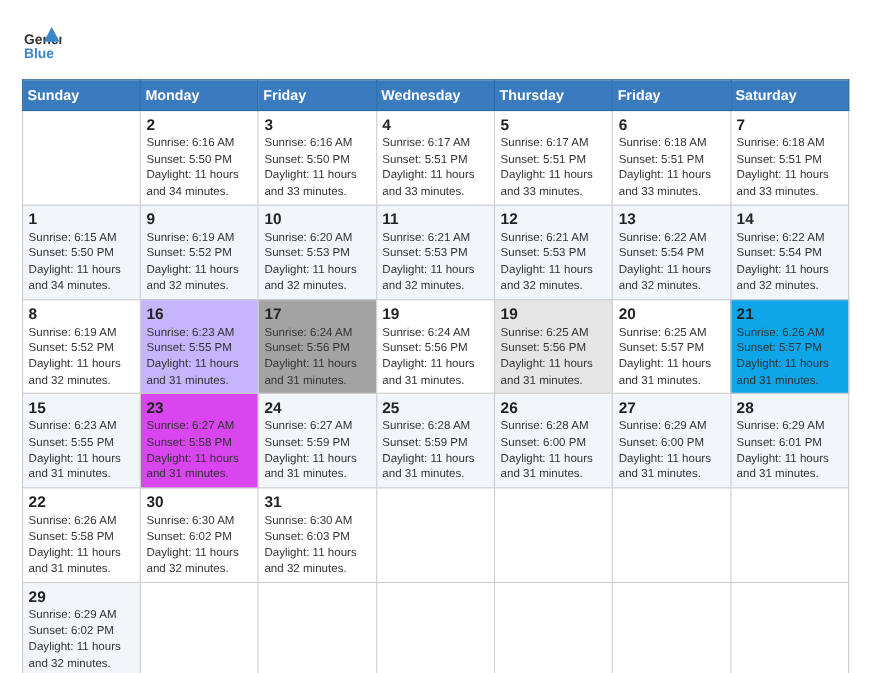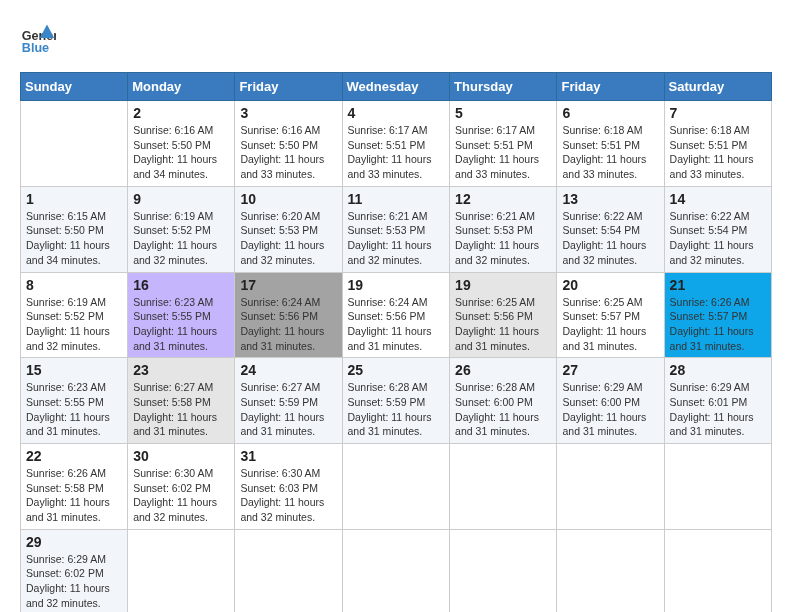--- a/index.html
+++ b/index.html
@@ -248,21 +248,21 @@
 Daylight: 11 hours and 31 minutes.</div>
         </td>
       </tr>
       <tr>
         <td style="background: rgb(242, 246, 251);">
           <span class="day-number">15</span>
           <div class="day-info" style="white-space: pre-line;">Sunrise: 6:23 AM
 Sunset: 5:55 PM
 Daylight: 11 hours and 31 minutes.</div>
         </td>
-        <td style="background: #e5e5e5;">
+        <td style="background: #d946ef;">
           <span class="day-number">23</span>
           <div class="day-info" style="white-space: pre-line;">Sunrise: 6:27 AM
 Sunset: 5:58 PM
 Daylight: 11 hours and 31 minutes.</div>
         </td>
         <td style="background: rgb(242, 246, 251);">
           <span class="day-number">24</span>
           <div class="day-info" style="white-space: pre-line;">Sunrise: 6:27 AM
 Sunset: 5:59 PM
 Daylight: 11 hours and 31 minutes.</div>

